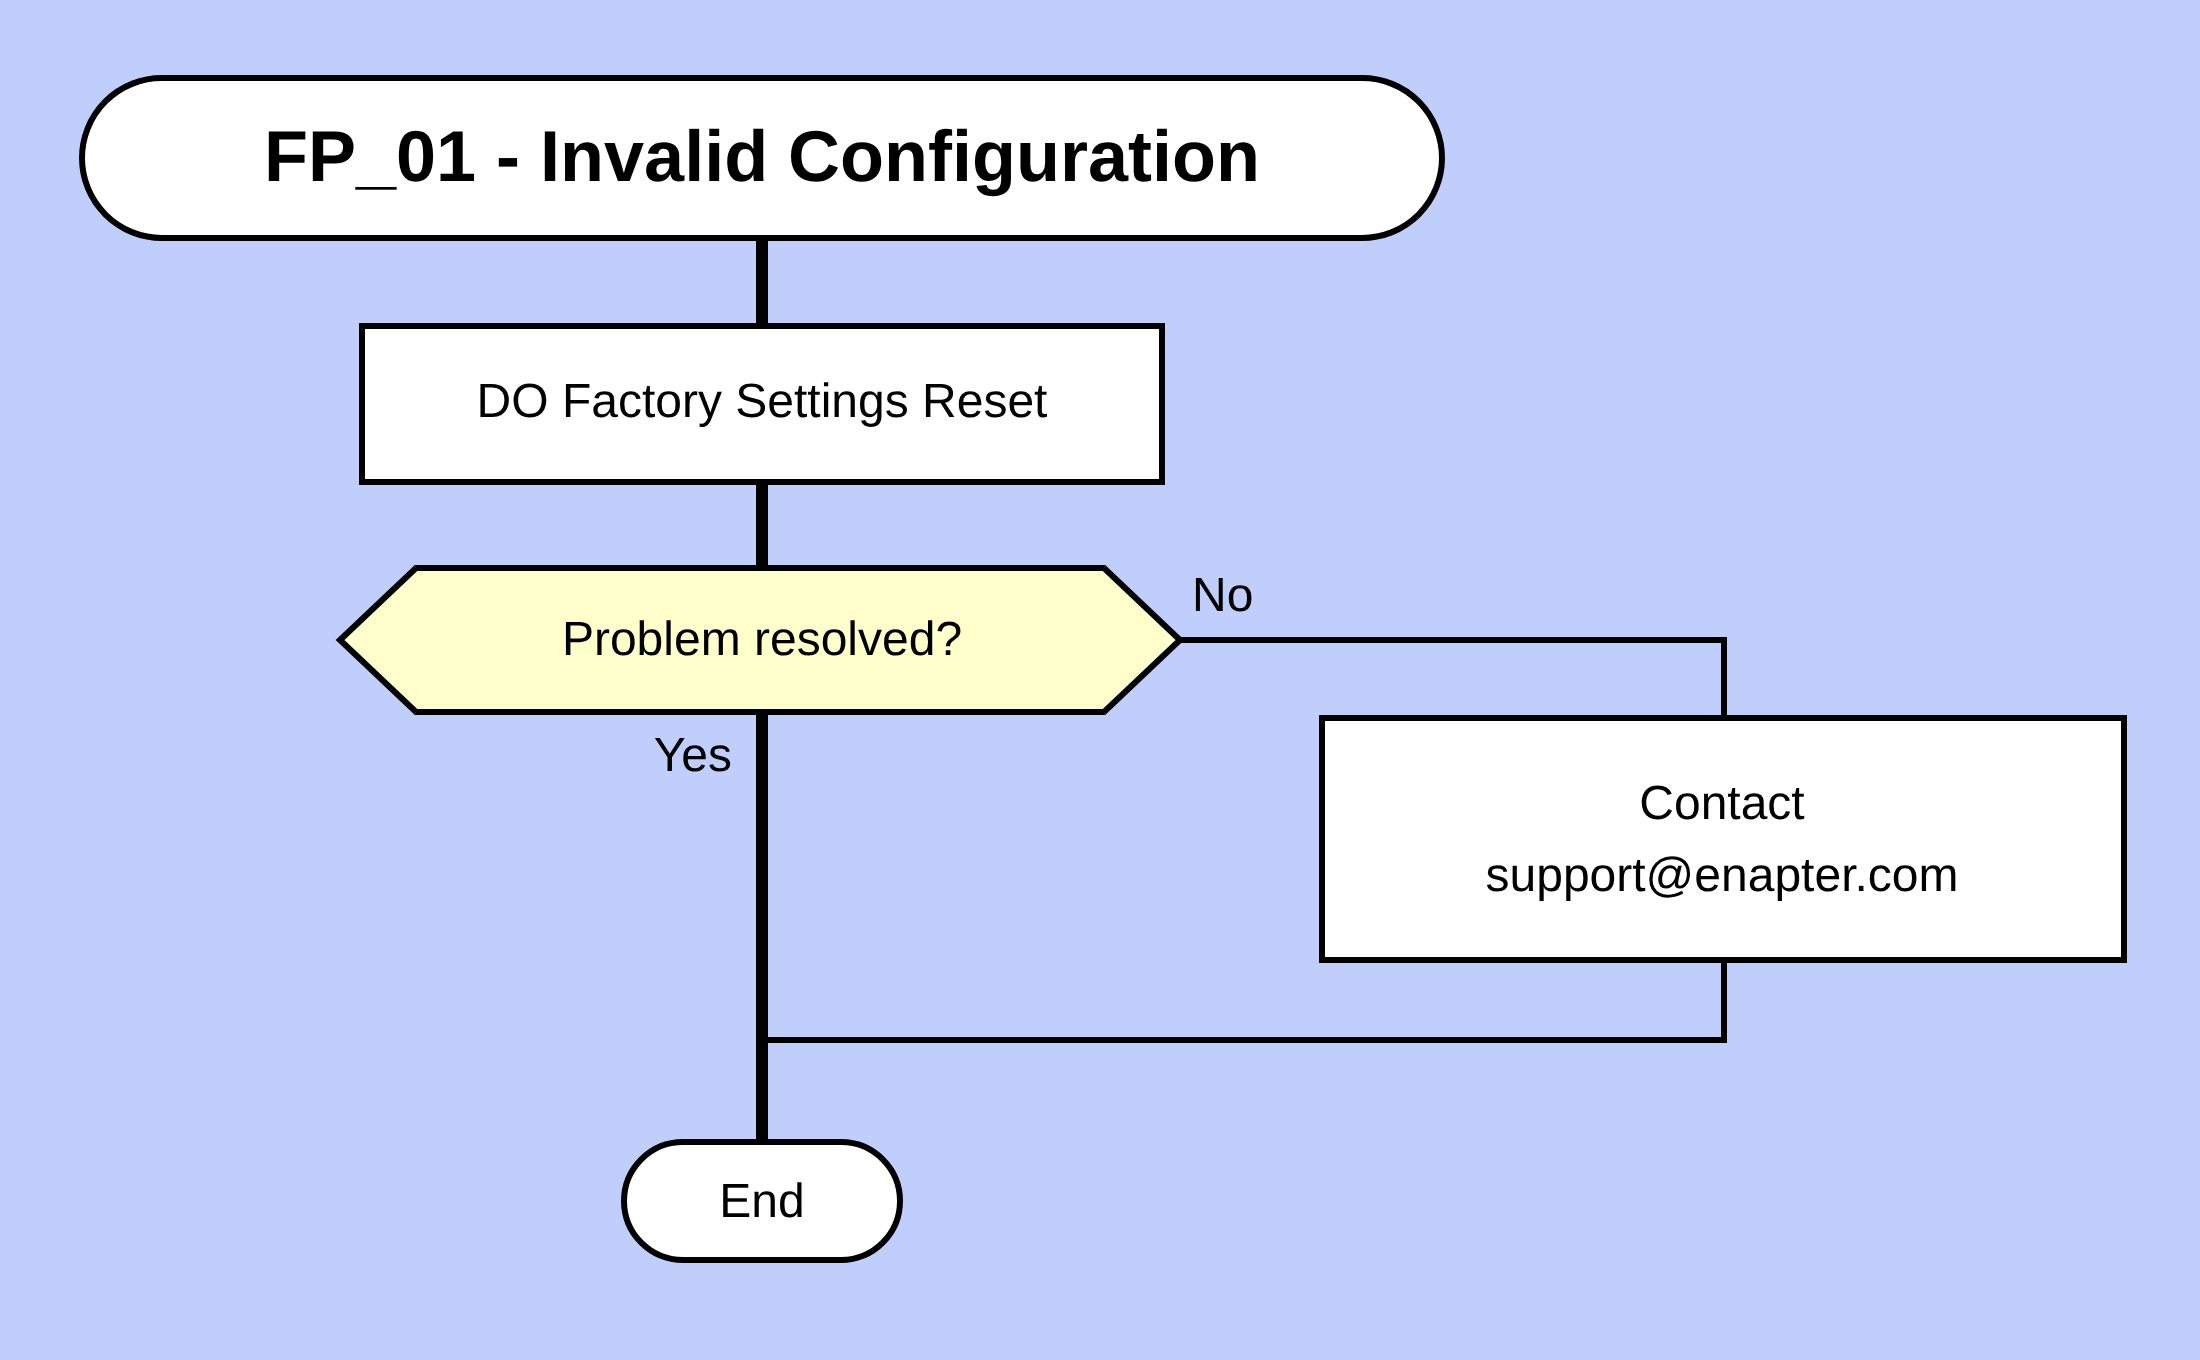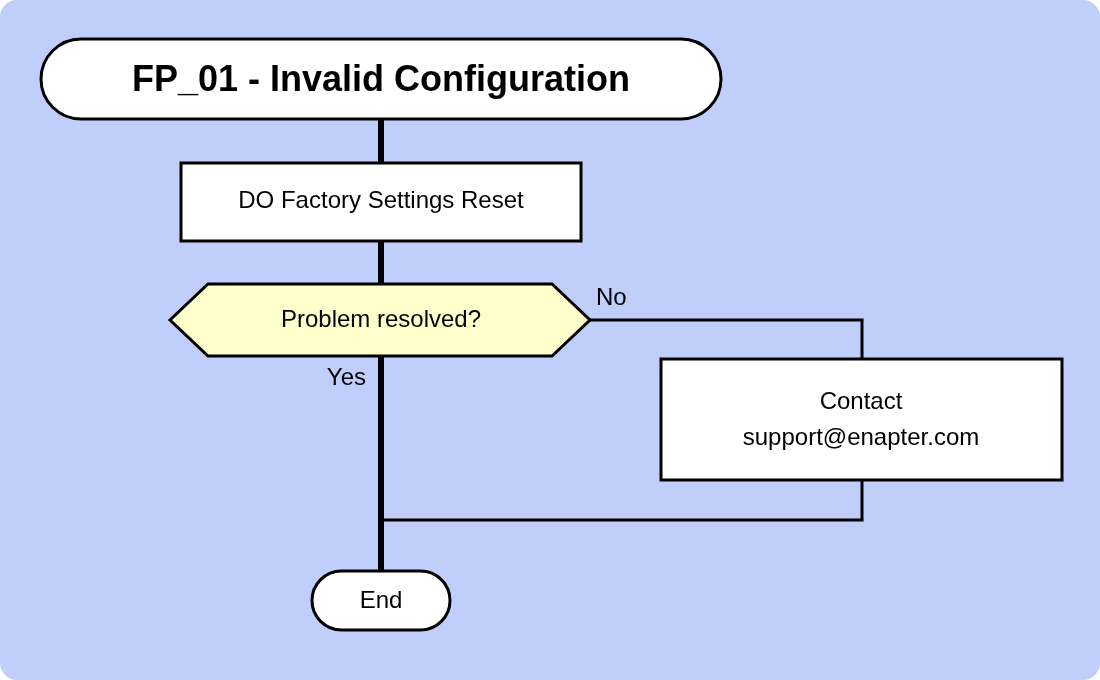--- a/index.html
+++ b/index.html
@@ -11,21 +11,20 @@
     width: 1100px;
     height: 680px;
     overflow: hidden;
     font-family: "Liberation Sans", sans-serif;
   }
   #flowchart-canvas {
     position: relative;
     width: 1100px;
     height: 680px;
     background: #c0cefb;
-    border-radius: 17px;
   }
   svg.chart-svg {
     position: absolute;
     top: 0;
     left: 0;
     width: 1100px;
     height: 680px;
     display: block;
   }
   .node-shape {

